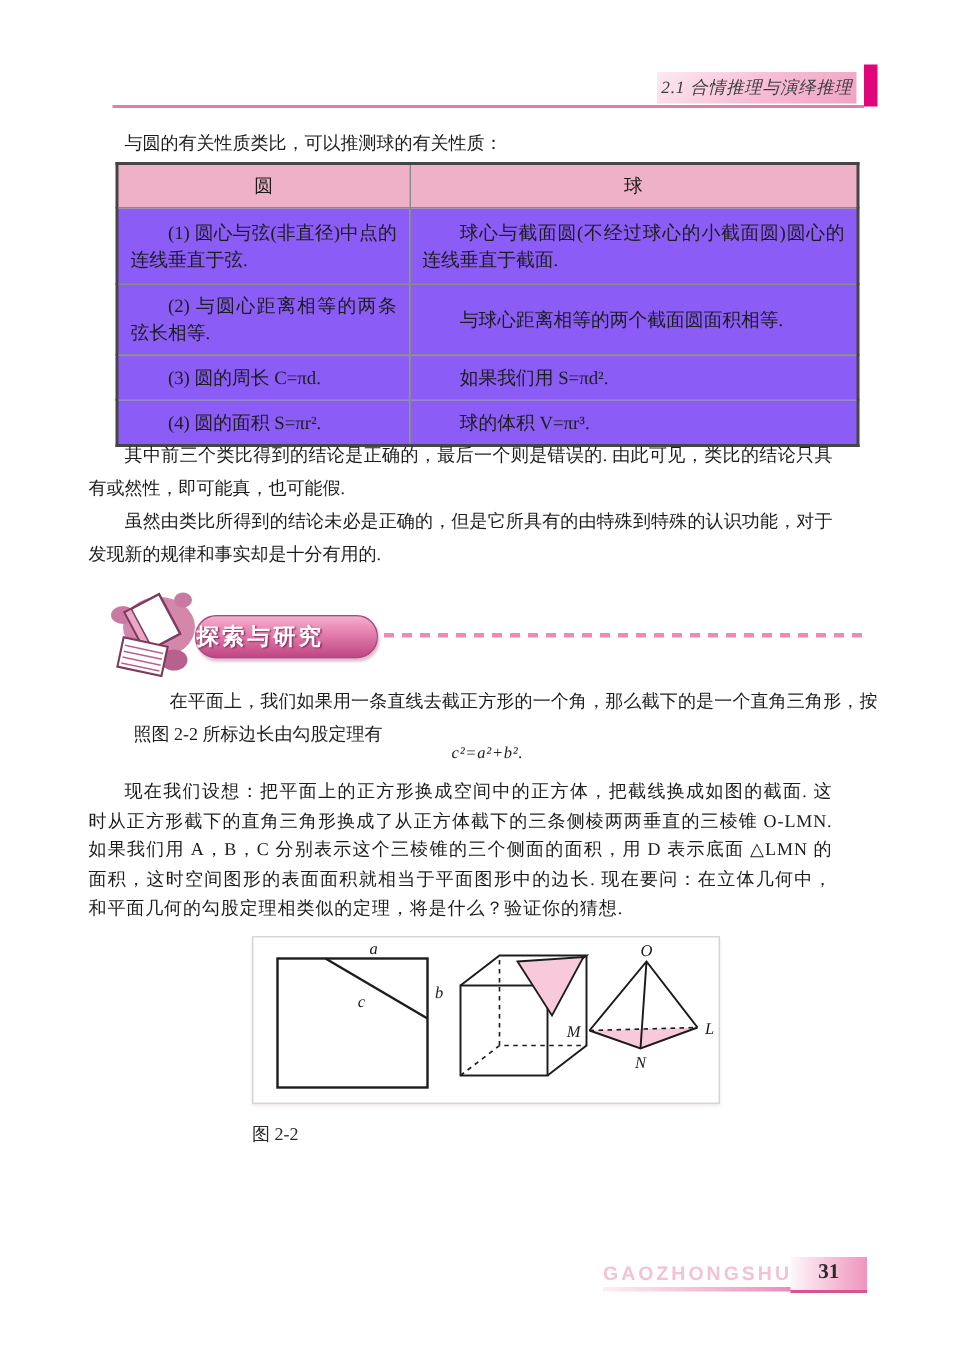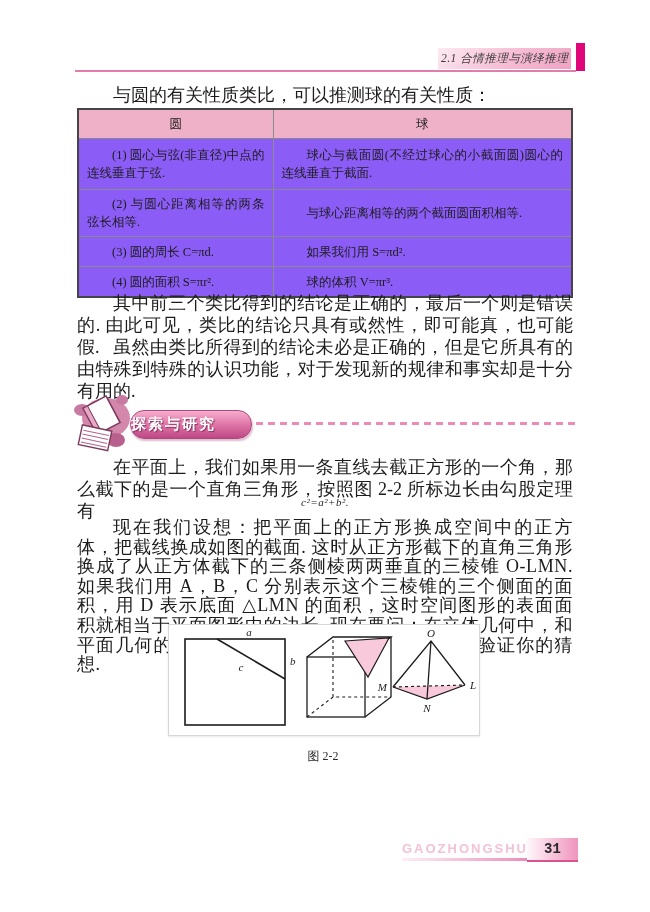--- a/index.html
+++ b/index.html
@@ -13,21 +13,21 @@
   
   .header-box{
     position:absolute;left:438px;top:48px;width:133px;height:21px;
     background:linear-gradient(135deg,#fdeaf2 0%,#f6bcd3 55%,#efa3c3 100%);
     display:flex;align-items:center;justify-content:center;
   }
   .header-box span{font-style:italic;font-size:11.5px;color:#3c3c3c;letter-spacing:0.5px;white-space:nowrap;}
   .header-accent-bar{position:absolute;left:576px;top:43px;width:9px;height:28px;background:#e0067a;}
   .header-rule{position:absolute;left:75px;top:70px;width:501px;height:2px;background:#e27ca8;}
   
-  .para{position:absolute;left:77px;width:496px;font-size:18px;line-height:22px;text-align:justify;}
+  .para{position:absolute;left:59px;width:496px;font-size:12px;line-height:22px;text-align:justify;}
   .para.indent{text-indent:2em;}
   .intro{top:84px;}
   .conclusion1{top:292px;}
   .conclusion2{top:336px;}
   
   .cmp-table{
     position:absolute;left:77px;top:108px;width:496px;
     border-collapse:collapse;table-layout:fixed;
     font-size:12.5px;line-height:18px;
   }
@@ -52,50 +52,50 @@
   .banner-pill span{
     color:#ffffff;font-weight:bold;font-size:15px;letter-spacing:2px;
     font-family:"Liberation Sans","DejaVu Sans",sans-serif;
     text-shadow:1px 1px 1px #8c2f5f;white-space:nowrap;
   }
   .dashed-rule{
     position:absolute;left:256px;top:422px;width:320px;height:3px;
     background:repeating-linear-gradient(90deg,#ec8cb4 0 7px,transparent 7px 12px);
   }
   
-  .explore-p1{top:456px;}
+  .explore-p1{top:456px;margin-left:30px;}
   .formula-line{
     position:absolute;left:77px;top:496px;width:496px;text-align:center;
     font-size:11px;font-style:italic;letter-spacing:0.5px;
   }
   .explore-p2{top:518px;line-height:19.6px;letter-spacing:0.6px;}
   
   .figure-box{
     position:absolute;left:168px;top:624px;width:310px;height:110px;
     background:#ffffff;border:1px solid #d6d6d6;box-shadow:0 1px 2px rgba(180,150,160,0.25);
   }
-  .figure-caption{position:absolute;left:168px;top:748px;width:310px;text-align:center;font-size:12px;color:#2a2a2a;}
+  .figure-caption{position:absolute;left:168px;top:748px;width:310px;font-size:12px;color:#2a2a2a;}
   .fig-label{font-family:"Liberation Serif","DejaVu Serif",serif;font-style:italic;font-size:11px;fill:#1c1c1c;}
   
   .footer-watermark{
     position:absolute;left:402px;top:841px;
     font-family:"Liberation Sans","DejaVu Sans",sans-serif;
     font-weight:bold;font-size:13px;letter-spacing:2px;color:#f2c2d6;
   }
   .footer-rule{
     position:absolute;left:402px;top:858px;width:176px;height:3px;
     background:linear-gradient(90deg,#fdeef5 0%,#ef9ec4 60%,#df5a99 100%);
   }
   .page-badge{
     position:absolute;left:527px;top:838px;width:51px;height:22px;
     background:linear-gradient(90deg,#fef7fa 0%,#f6c0d8 55%,#ee95bd 100%);
     border-bottom:2px solid #d9548f;
     display:flex;align-items:center;justify-content:center;
   }
-  .page-badge span{font-family:Liberation Mono, monospace;font-size:14px;font-weight:bold;color:#2a2a2a;}
+  .page-badge span{font-family:Liberation Serif, serif;font-size:14px;font-weight:bold;color:#2a2a2a;}
 </style>
 </head>
 <body>
 
 <div class="page">
 
   <div class="header-box">
     <span>2.1  合情推理与演绎推理</span>
   </div>
   <div class="header-accent-bar"></div>

